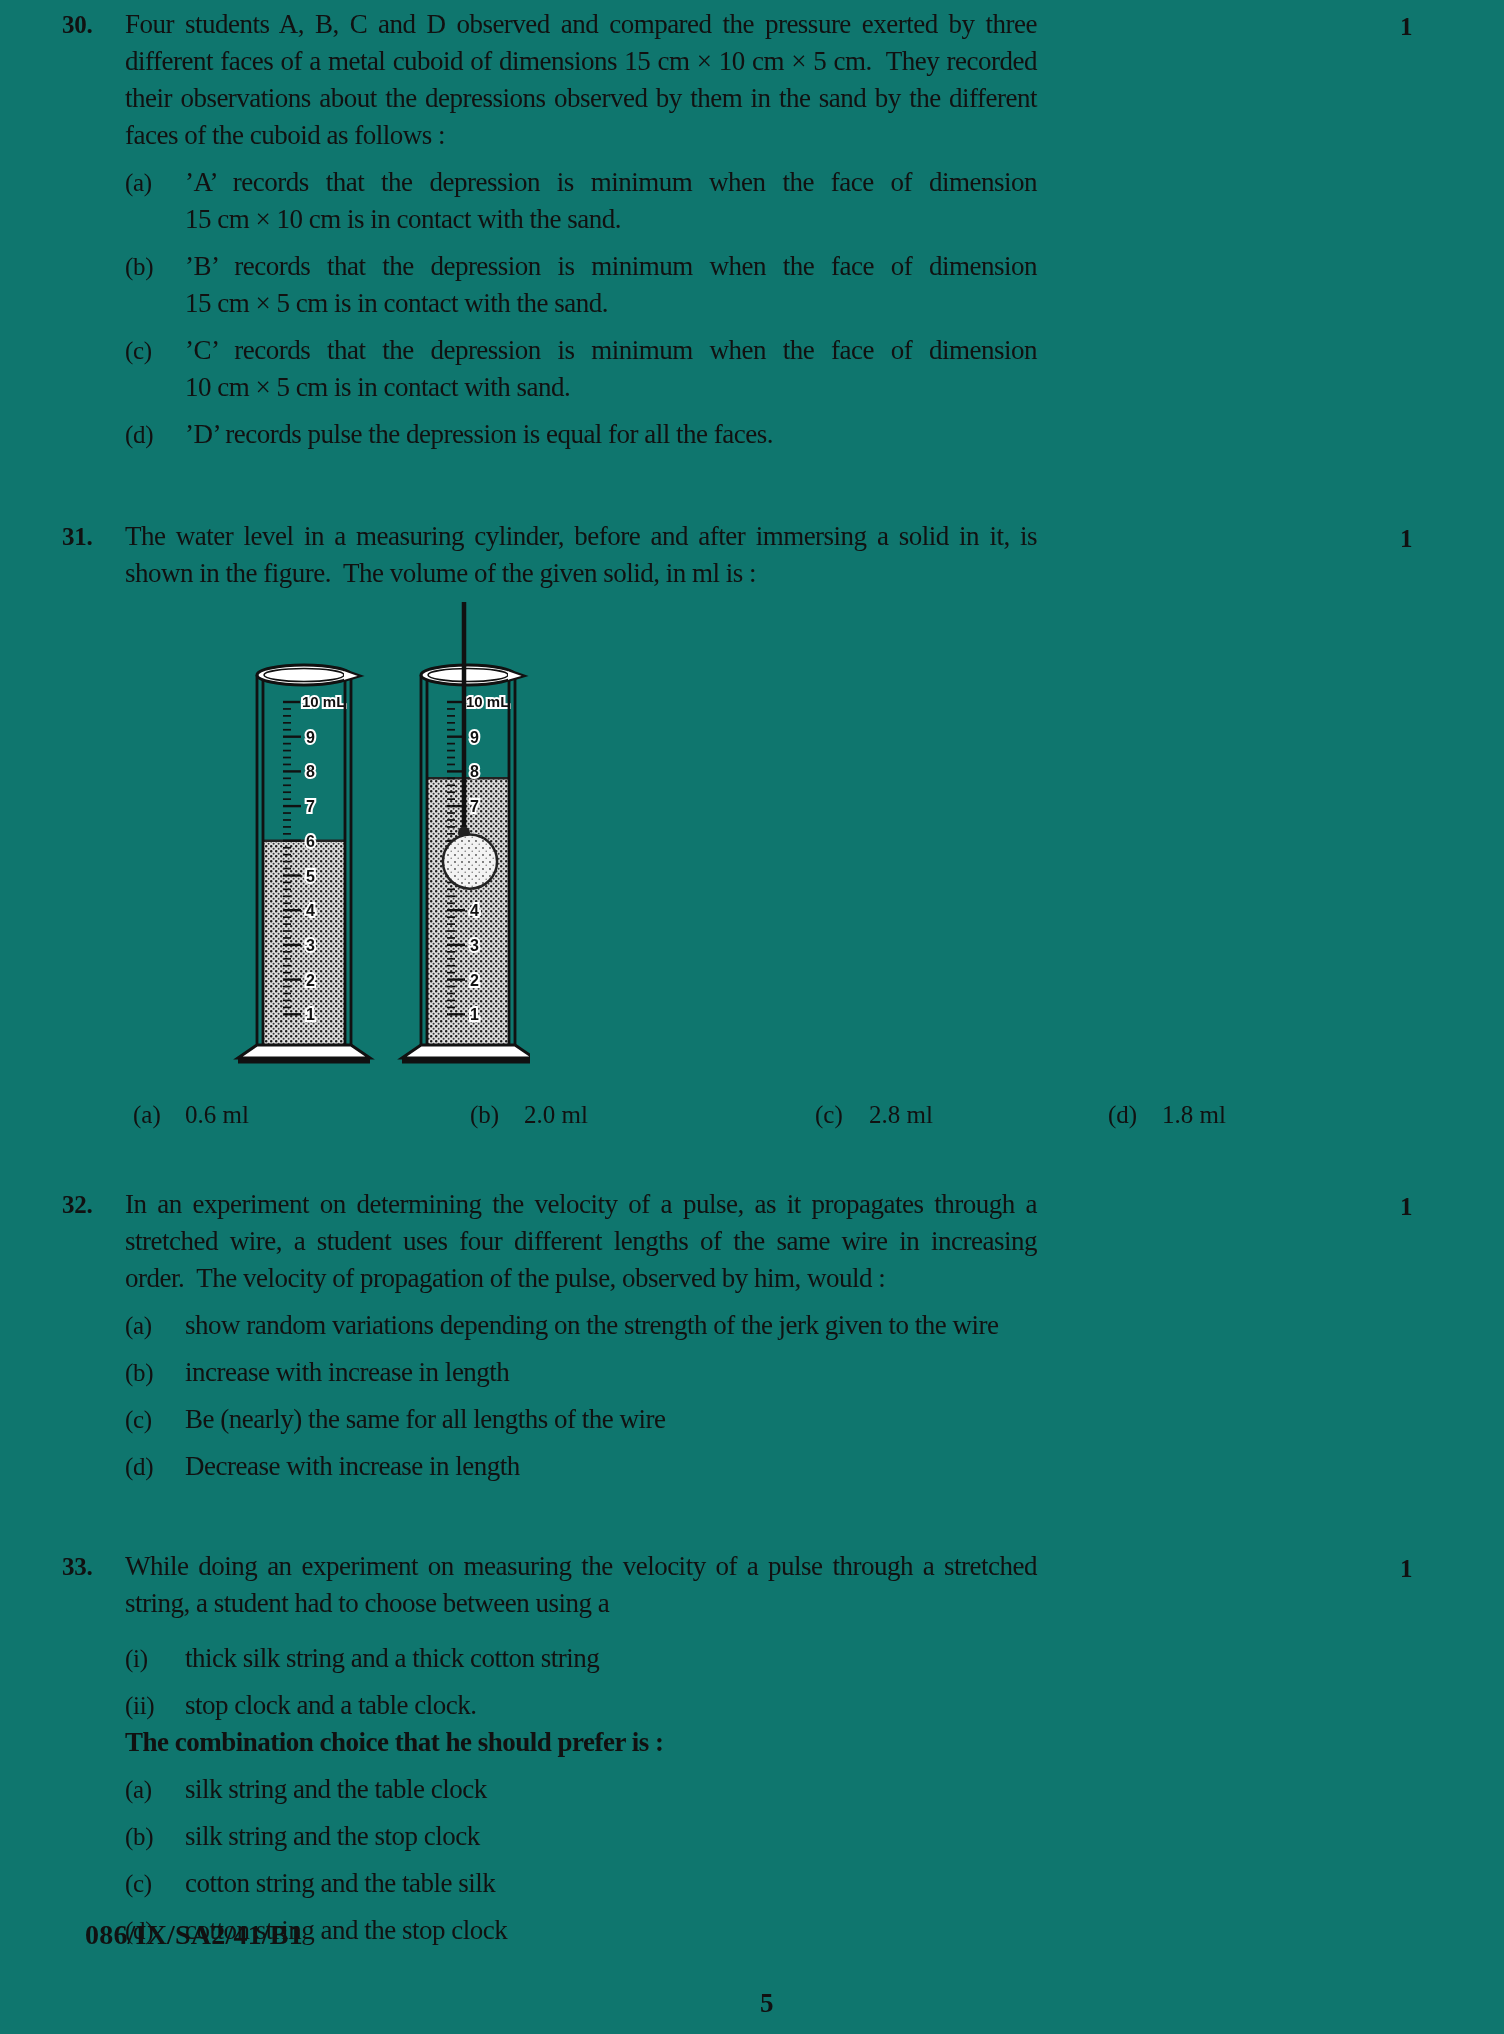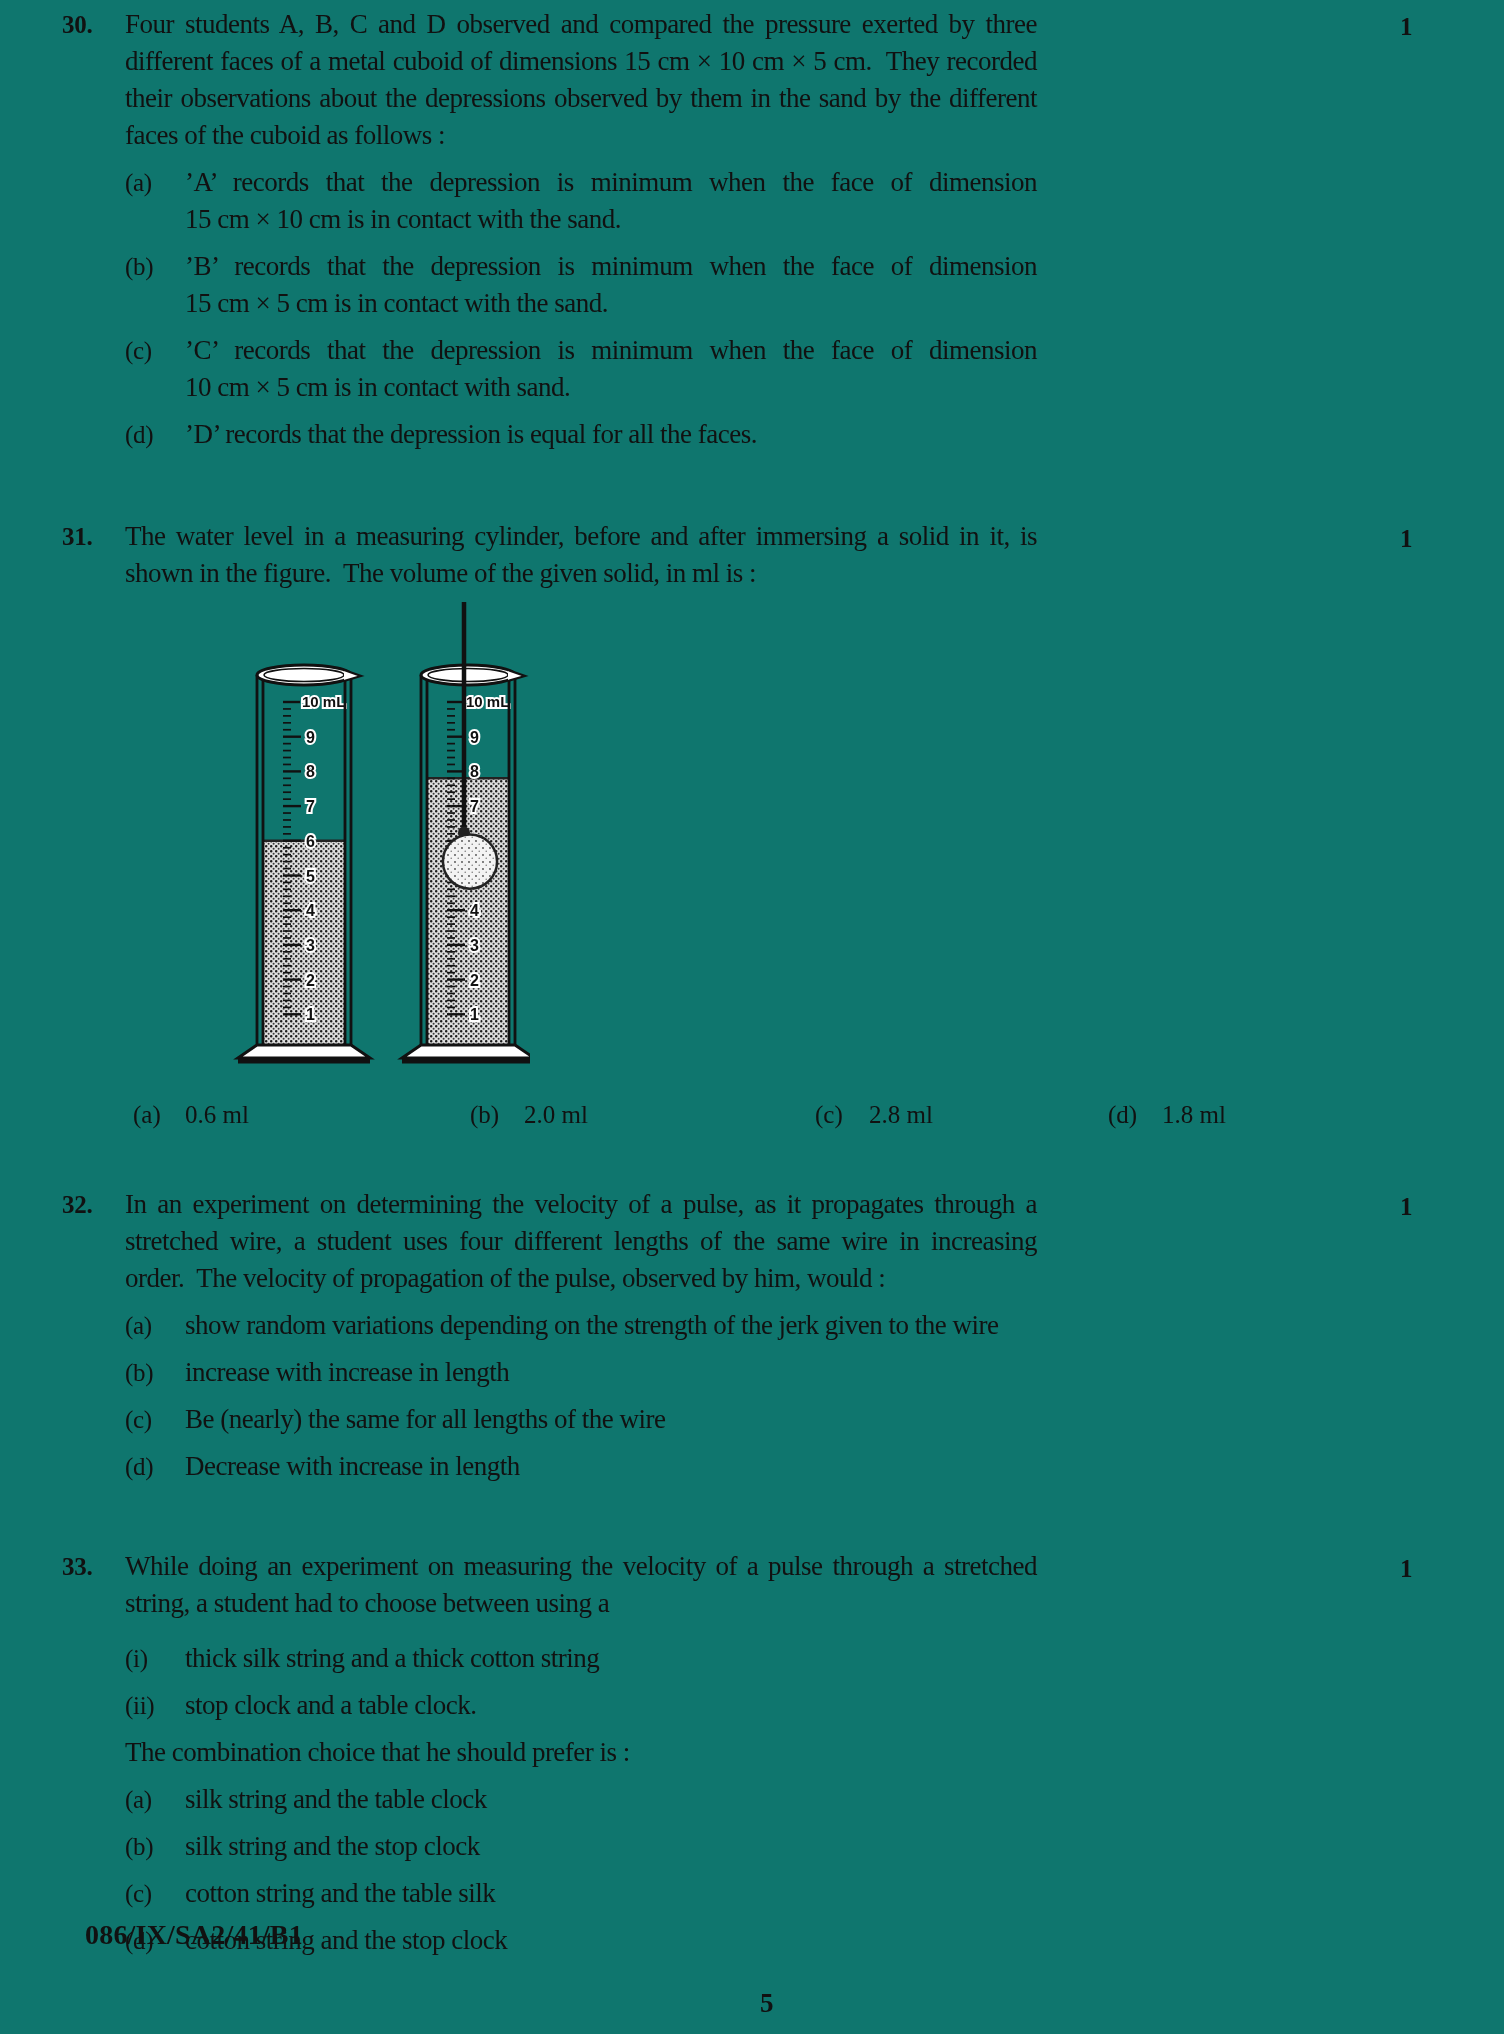--- a/index.html
+++ b/index.html
@@ -27,21 +27,21 @@
   }
   .j{white-space:normal;text-align:justify;text-align-last:justify;}
   .opts{margin-top:10px;}
   .opt{position:relative;padding-left:60px;margin-top:10px;}
   .opt:first-child{margin-top:0;}
   .olabel{
     position:absolute;left:0;top:0;
     font-size:25px;line-height:37px;letter-spacing:-0.3px;
   }
   .subitems{margin-top:18px;}
-  .connector{margin-top:10px;}
+  .connector{margin-top:0;font-weight:bold;}
   .optrow-item{position:absolute;top:0;font-size:25px;line-height:37px;}
   .optrow{position:absolute;left:0;top:1096px;width:1504px;height:40px;}
   .fig{position:absolute;left:180px;top:580px;width:350px;height:500px;}
   .footer-code{
     position:absolute;left:85px;top:1919px;
     font-size:28px;font-weight:bold;letter-spacing:0.2px;
   }
   .footer-page{
     position:absolute;left:760px;top:1988px;
     font-size:27px;font-weight:bold;
@@ -71,21 +71,21 @@
           <div class="line j">’B’ records that the depression is minimum when the face of dimension</div>
           <div class="line">15 cm × 5 cm is in contact with the sand.</div>
         </div>
         <div class="opt">
           <span class="olabel">(c)</span>
           <div class="line j">’C’ records that the depression is minimum when the face of dimension</div>
           <div class="line">10 cm × 5 cm is in contact with sand.</div>
         </div>
         <div class="opt">
           <span class="olabel">(d)</span>
-          <div class="line">’D’ records that the depression is equal for all the faces.</div>
+          <div class="line">’D’ records pulse the depression is equal for all the faces.</div>
         </div>
       </div>
     </div>
   </div>
 
   <div class="question" style="top:518px">
     <div class="qnum">31.</div>
     <div class="marks">1</div>
     <div class="qbody">
       <div class="line j">The water level in a measuring cylinder, before and after immersing a solid in it, is</div>

